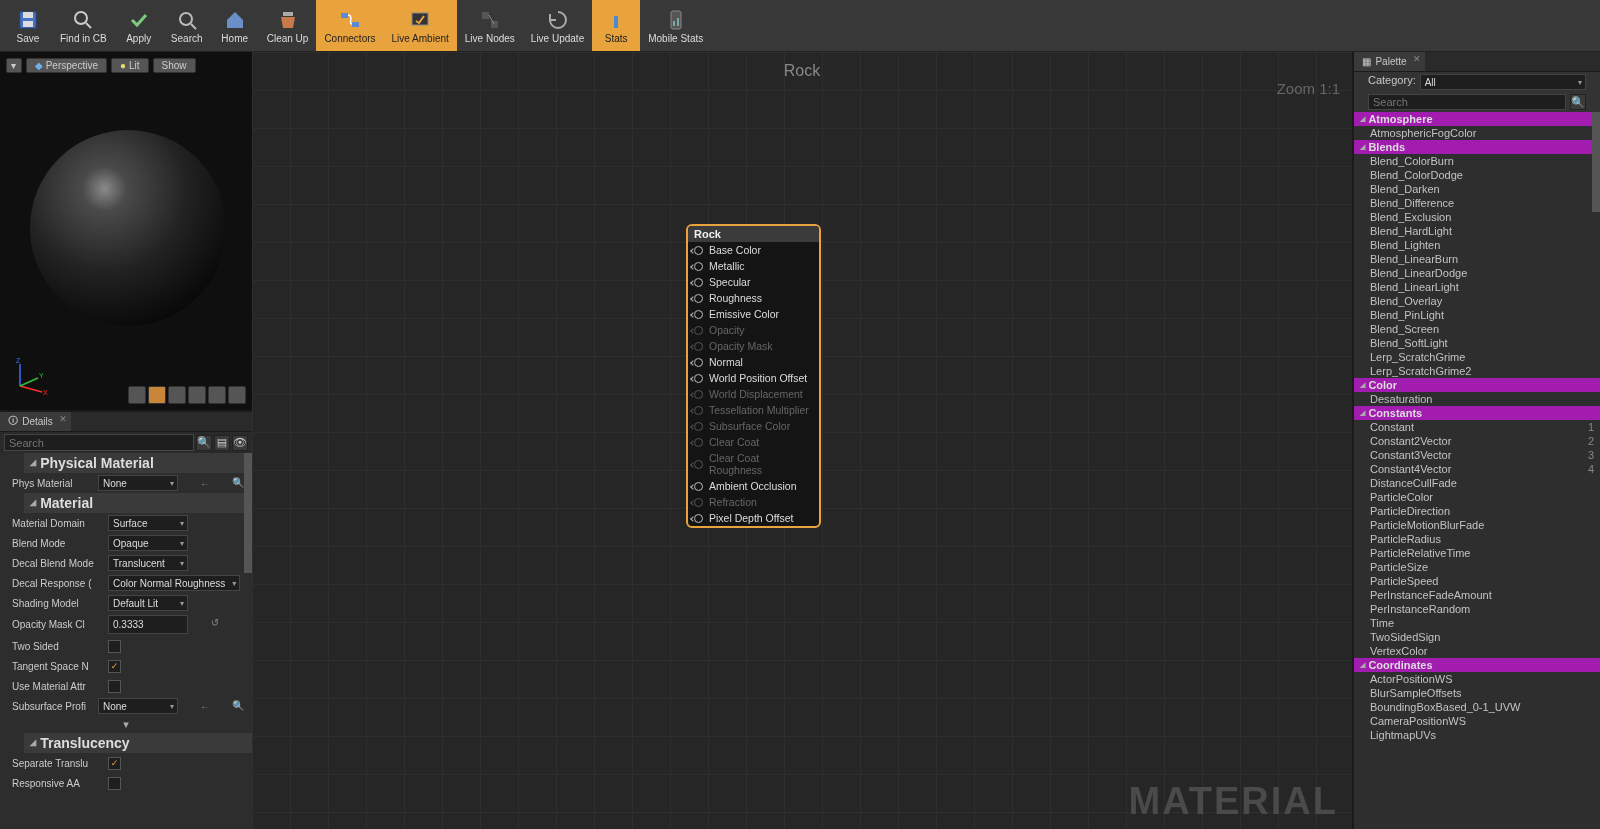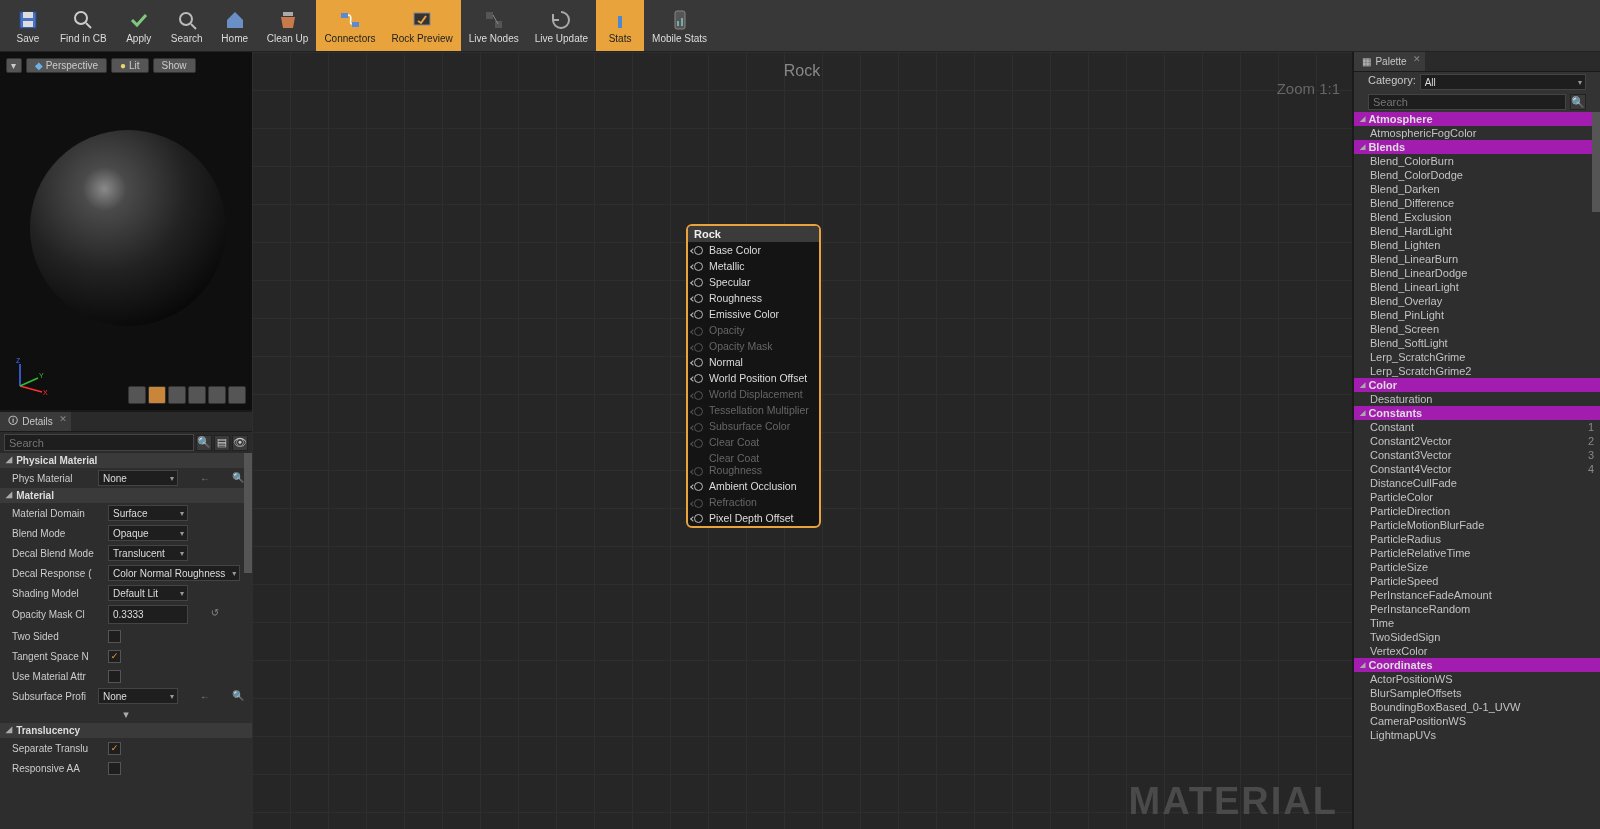--- a/index.html
+++ b/index.html
@@ -33,21 +33,21 @@
 .tab { background: #3a3a3a; padding: 2px 18px 2px 8px; display: flex; align-items: center; gap: 4px; height: 100%; position: relative; font-size: 10px; }
 .tab .x { position: absolute; right: 4px; top: 2px; color: #888; font-size: 9px; }
 
 
 .search-row { display: flex; align-items: center; padding: 2px 4px; background: #2a2a2a; gap: 2px; }
 .search-row input { flex: 1; background: #1e1e1e; border: 1px solid #444; color: #aaa; padding: 1px 4px; height: 17px; font-size: 11px; }
 .search-ico { width: 16px; height: 16px; display: flex; align-items: center; justify-content: center; background: #3a3a3a; border: 1px solid #222; }
 
 
 .details { flex: 1; overflow-y: auto; background: #2d2d2d; position: relative; }
-.sect-hdr { background: #3a3a3a; padding: 2px 6px; font-weight: bold; font-size: 10px; color: #ddd; display: flex; align-items: center; gap: 4px; }
+.sect-hdr { background: #3a3a3a; padding: 2px 6px; font-weight: bold; font-size: 14px; color: #ddd; display: flex; align-items: center; gap: 4px; margin-left: 24px; }
 .sect-hdr::before { content: "◢"; font-size: 8px; color: #aaa; transform: translateY(-1px); }
 .prop-row { display: flex; align-items: center; padding: 2px 6px 2px 12px; min-height: 20px; }
 .prop-label { width: 96px; color: #ccc; font-size: 10px; overflow: hidden; white-space: nowrap; }
 .prop-val { flex: 1; display: flex; align-items: flex-start; gap: 20px; }
 .dd { background: #1e1e1e; border: 1px solid #444; padding: 0 14px 0 4px; height: 16px; color: #ddd; font-size: 10px; position: relative; min-width: 80px; display: inline-flex; align-items: center; }
 .dd::after { content: "▾"; position: absolute; right: 3px; color: #999; font-size: 8px; }
 .txt { background: #1e1e1e; border: 1px solid #444; padding: 0 4px; height: 19px; color: #ddd; font-size: 10px; width: 80px; }
 .chk { width: 13px; height: 13px; background: #1e1e1e; border: 1px solid #555; display: inline-flex; align-items: center; justify-content: center; }
 .chk.on::after { content: "✓"; color: #e8a33d; font-size: 9px; }
 .mini-ico { width: 14px; height: 14px; color: #888; display: inline-flex; justify-content: center; align-items: center; font-size: 10px; }
@@ -58,21 +58,21 @@
   background-image: linear-gradient(#2e2e2e 1px, transparent 1px), linear-gradient(90deg, #2e2e2e 1px, transparent 1px);
   background-size: 38px 38px; }
 .graph-title { position: absolute; top: 10px; left: 50%; transform: translateX(-50%); color: #888; font-size: 16px; }
 .zoom-lbl { position: absolute; top: 28px; right: 12px; color: #666; font-size: 15px; }
 .watermark { position: absolute; bottom: 6px; right: 14px; color: #4a4a4a; font-size: 38px; font-weight: 800; letter-spacing: 2px; font-family: Arial, sans-serif; }
 
 
 .mat-node { position: absolute; top: 172px; left: 434px; width: 135px; background: #141414; border: 2px solid #e8a33d; border-radius: 6px; }
 .mat-node-hdr { background: #3b3b3b; padding: 2px 6px; font-weight: bold; color: #eee; border-top-left-radius: 4px; border-top-right-radius: 4px; font-size: 11px; }
 .mat-pin { display: flex; align-items: center; gap: 6px; padding: 2px 6px; font-size: 10.5px; color: #ddd; }
-.mat-pin.disabled { color: #666; align-items: flex-end; }
+.mat-pin.disabled { color: #666; }
 .pin-dot { width: 9px; height: 9px; border-radius: 50%; border: 1.5px solid #bbb; background: transparent; flex-shrink: 0; position: relative; }
 .pin-dot::after { content: ""; position: absolute; left: -4px; top: 2px; width: 3px; height: 3px; border-top: 1.5px solid #bbb; border-left: 1.5px solid #bbb; transform: rotate(-45deg); }
 .mat-pin.disabled .pin-dot { border-color: #555; }
 .mat-pin.disabled .pin-dot::after { border-color: #555; }
 
 
 .pal-row { display: flex; padding: 2px 14px; gap: 4px; background: #333; }
 .pal-row .dd { flex: 1; }
 .pal-list { flex: 1; overflow-y: auto; background: #2e2e2e; }
 .pal-cat { background: #a21caf; padding: 1px 6px; font-weight: bold; font-size: 11px; color: #ddd; display: flex; align-items: center; gap: 3px; }
@@ -151,21 +151,21 @@
       </div>
       <div class="lbl">Connectors</div>
     </div>
     <div class="tool-btn active">
       <div class="icon">
         <svg width="22" height="22">
           <rect x="3" y="4" width="16" height="12" fill="#333" stroke="#888"></rect>
           <path d="M7 12 L10 14 L15 7" fill="none" stroke="#e8a33d" stroke-width="2"></path>
         </svg>
       </div>
-      <div class="lbl">Rock Preview</div>
+      <div class="lbl">Live Ambient</div>
     </div>
     <div class="tool-btn">
       <div class="icon">
         <svg width="22" height="22">
           <rect x="3" y="3" width="7" height="7" fill="#555"></rect>
           <rect x="12" y="12" width="7" height="7" fill="#555"></rect>
           <line x1="10" y1="6" x2="15" y2="15" stroke="#888"></line>
         </svg>
       </div>
       <div class="lbl">Live Nodes</div>

